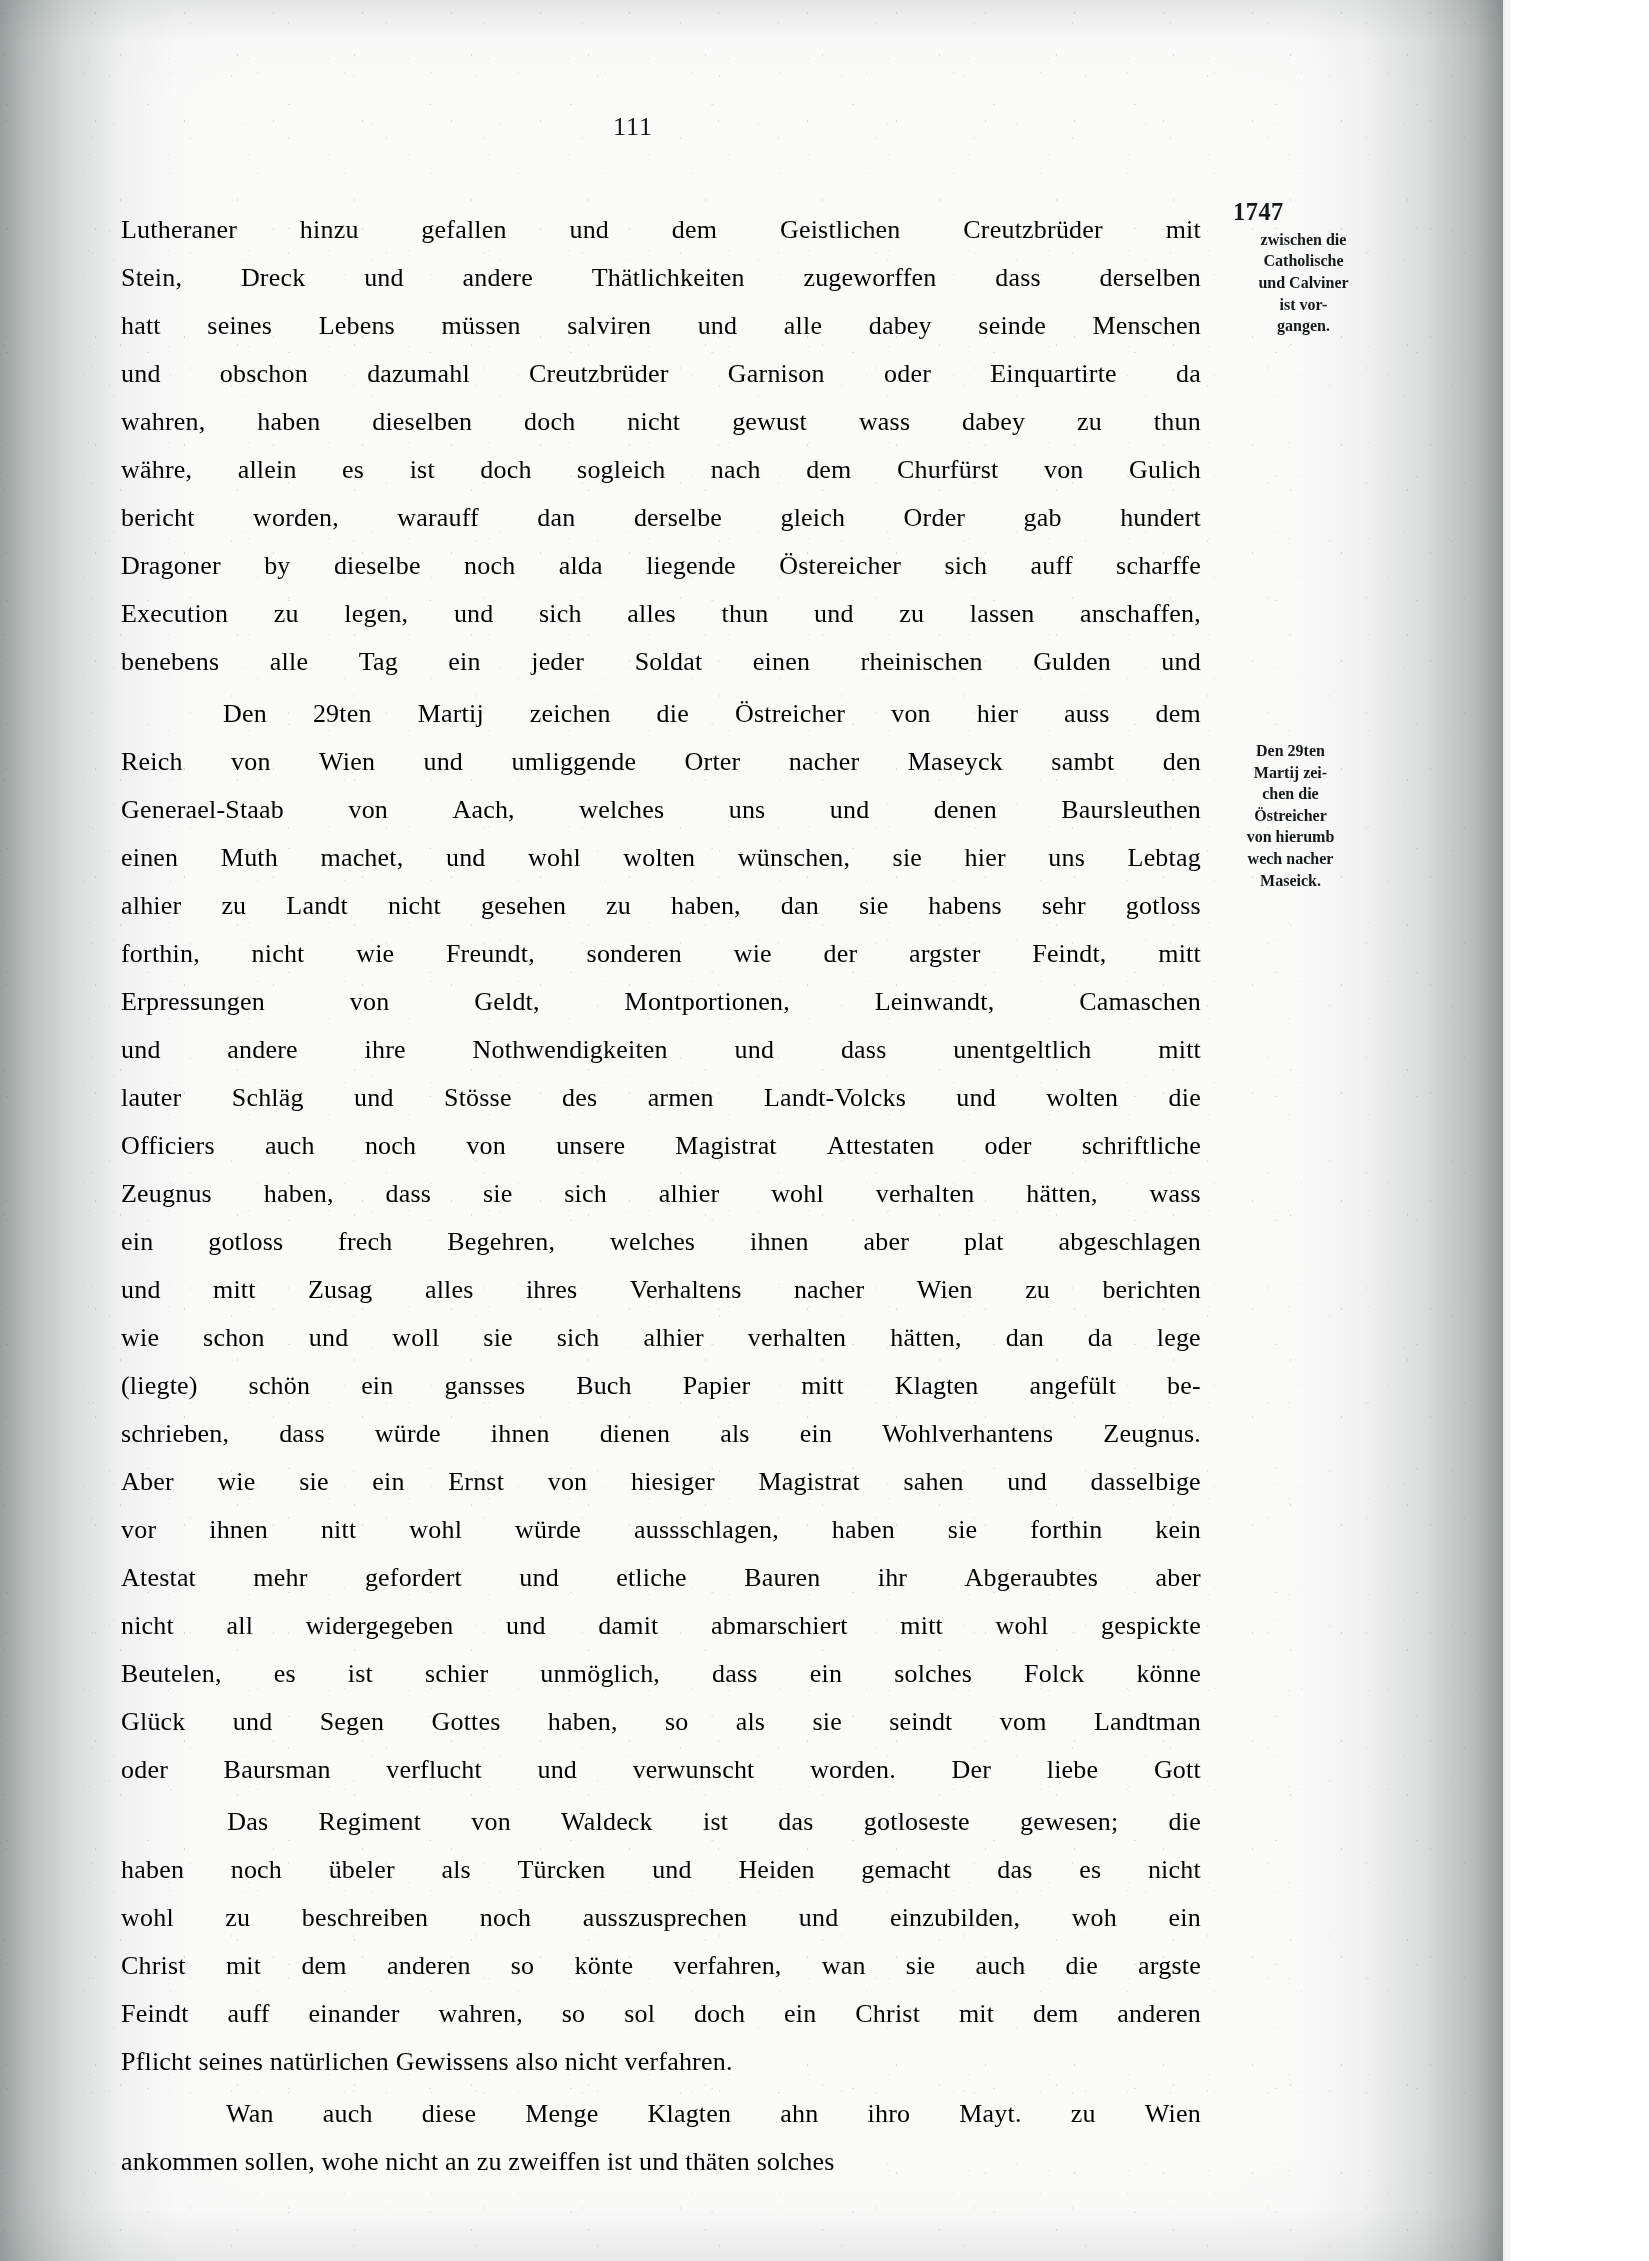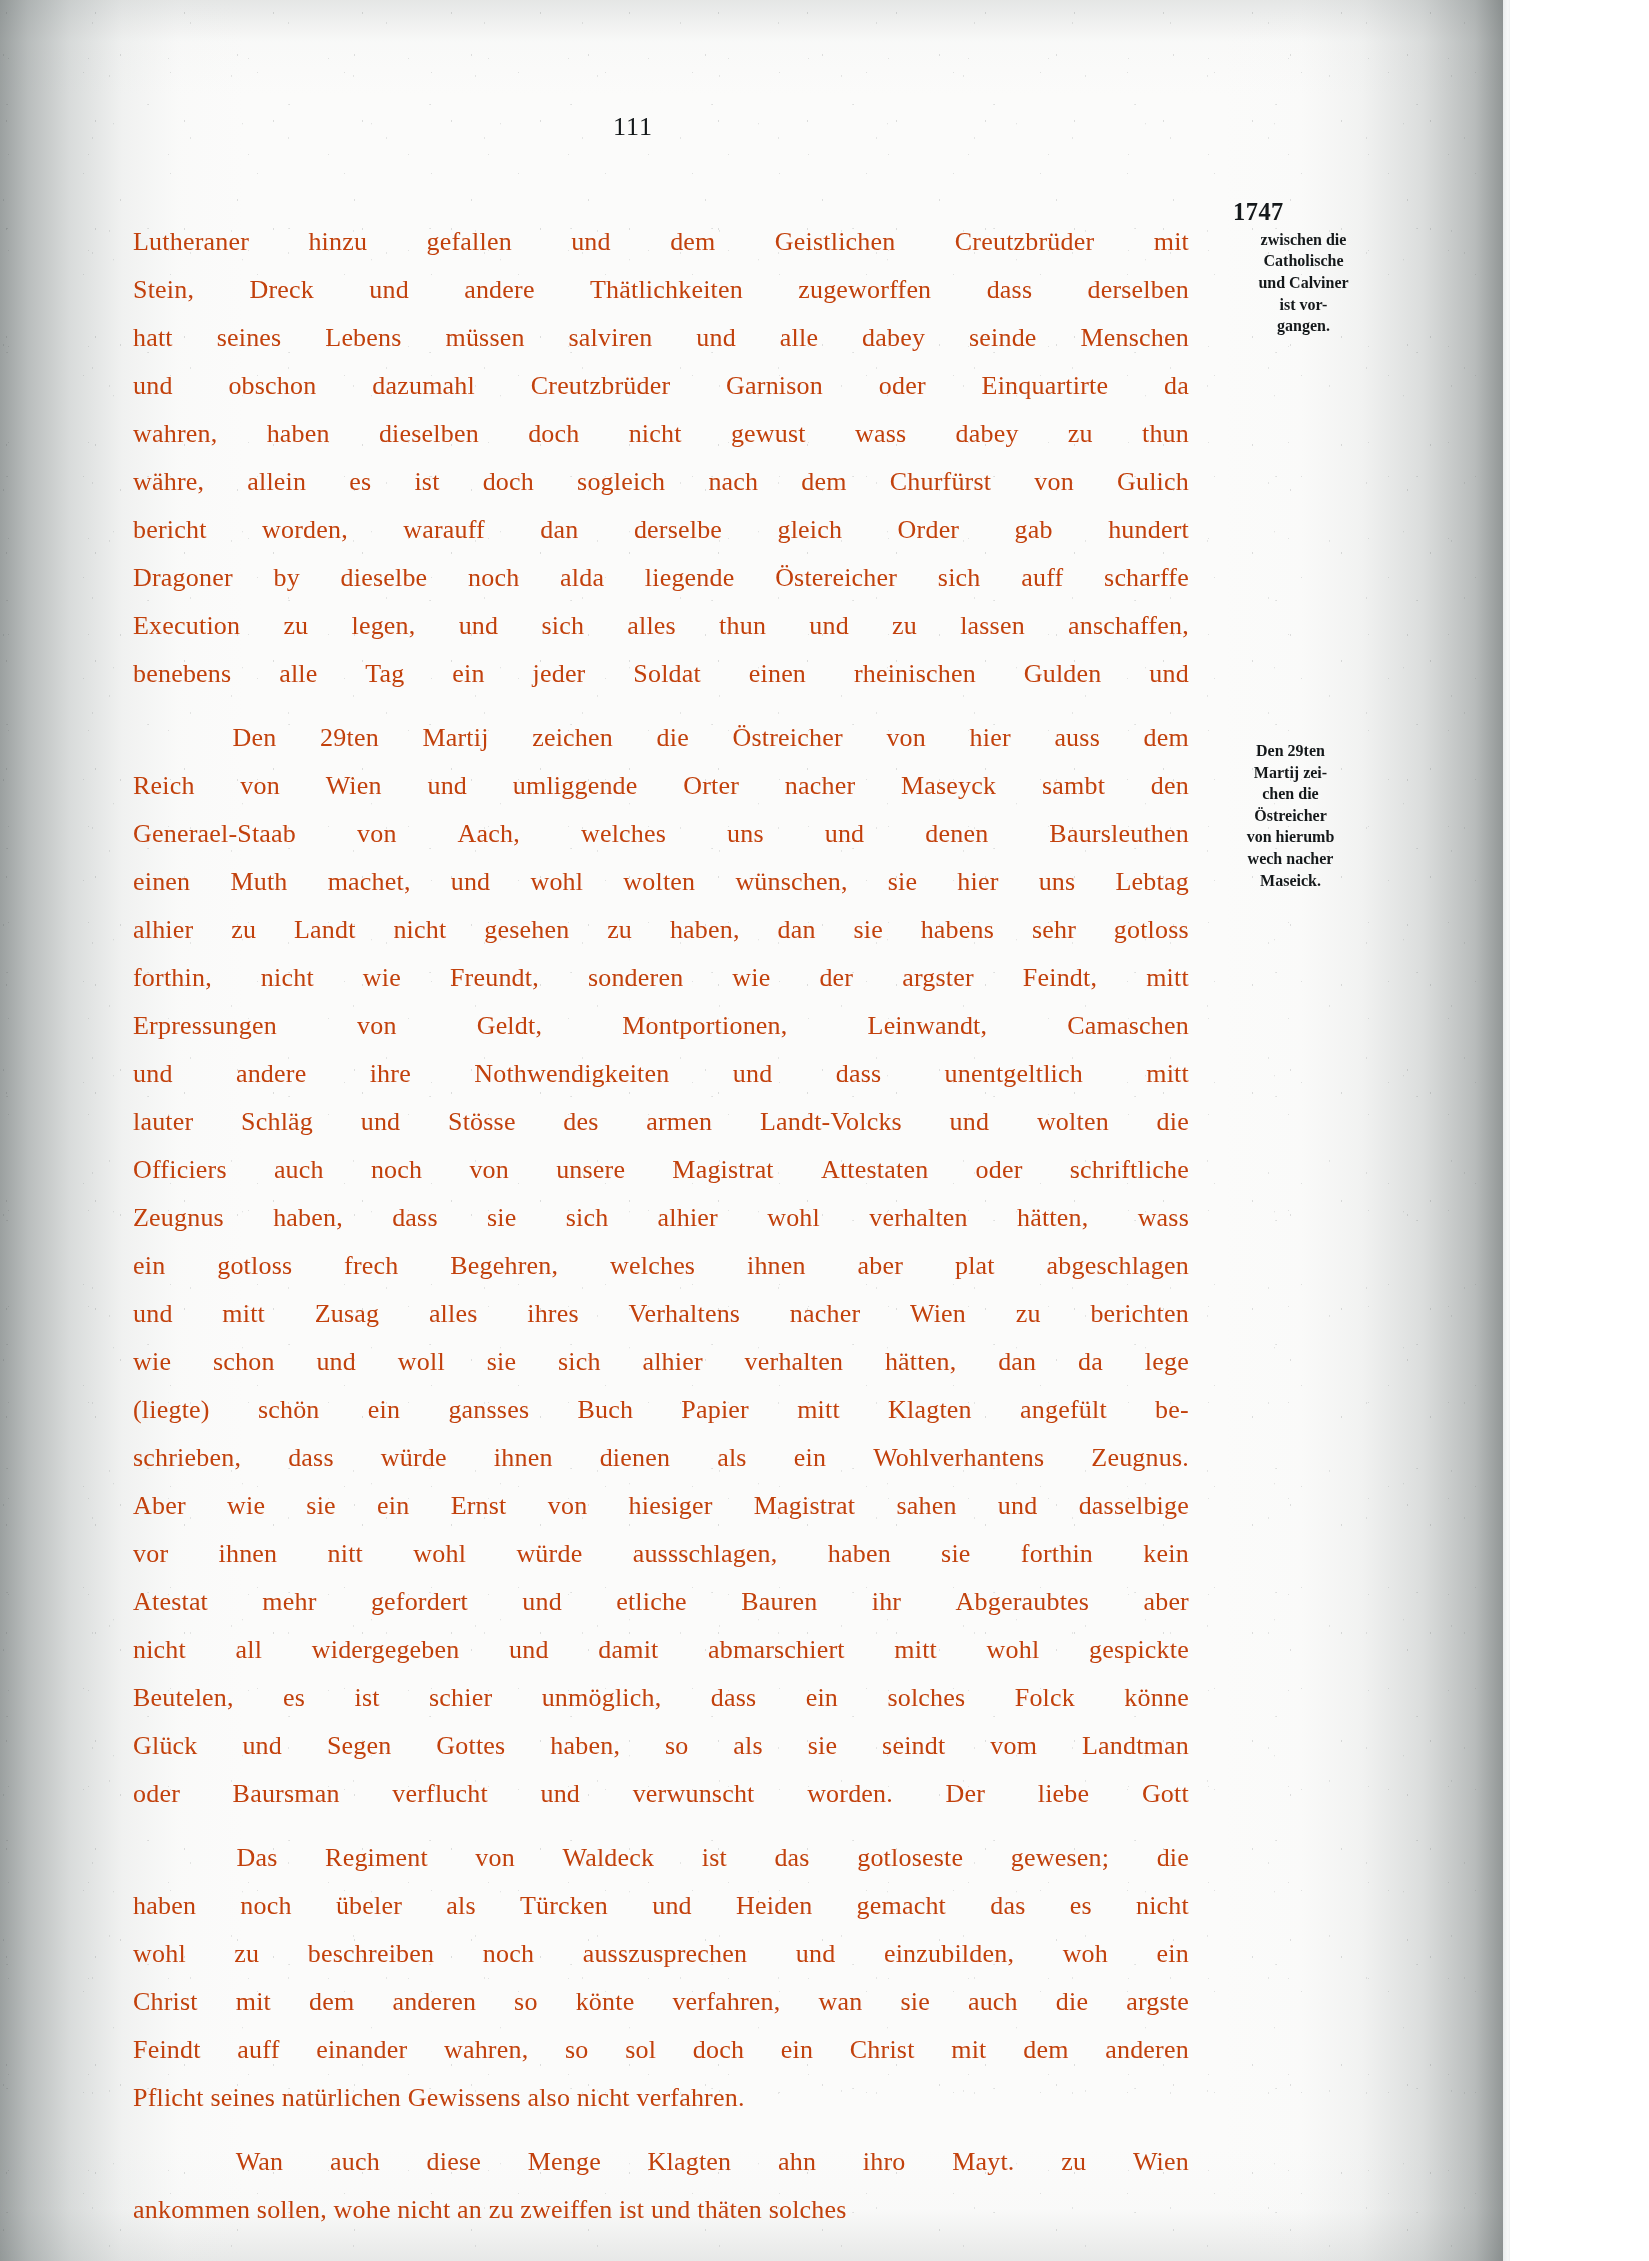--- a/index.html
+++ b/index.html
@@ -124,22 +124,22 @@
   }
 
   .column {
     position: absolute;
     left: 117px;
     top: 202px;
     width: 1088px;
   }
 
   .para {
-    margin: 16px;
-    color: #c2410c;
+    margin: 4px;
+    color: #000000;
     font-size: 26px;
     line-height: 48px;
     text-align: justify;
     text-align-last: left;
     letter-spacing: 0.2px;
   }
 
   .para .ln {
     display: block;
     white-space: nowrap;

